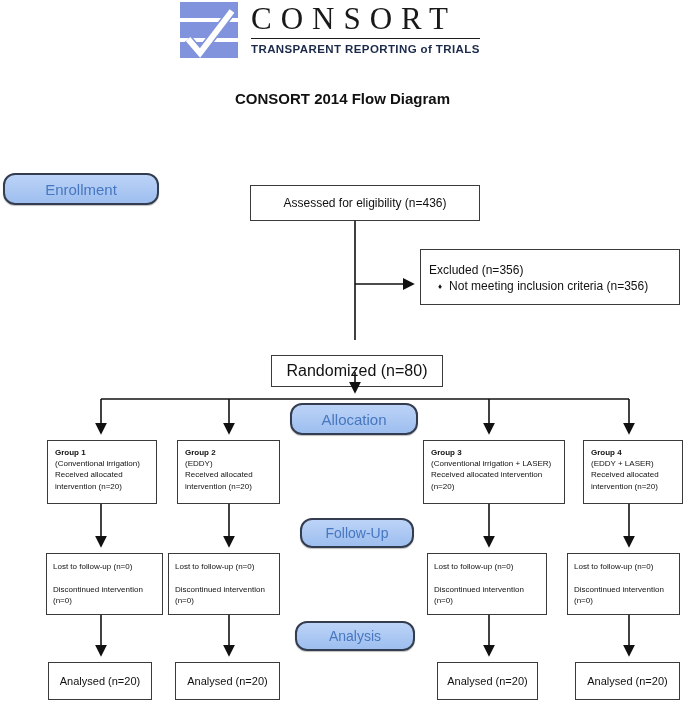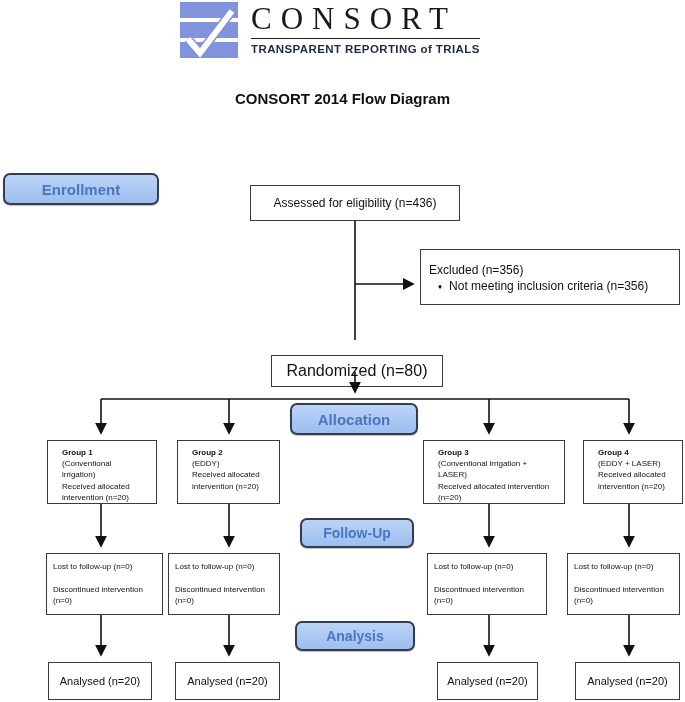--- a/index.html
+++ b/index.html
@@ -35,52 +35,52 @@
   .page-title {
     position: absolute; left: 0; top: 90px; width: 685px;
     text-align: center; font-size: 15px; font-weight: bold; color: #111111;
   }
 
   
   .stage {
     position: absolute;
     background: linear-gradient(to bottom, #bcd3f7, #9dbeef);
     border: 2px solid #333d4f;
-    border-radius: 7px;
+    border-radius: 12px;
     color: #4777c0;
-    font-weight: bold;
+    font-weight: normal;
     display: flex; align-items: center; justify-content: center;
     box-shadow: 0 1px 1px rgba(0,0,0,0.25);
   }
   .stage-enrollment { left: 3px;   top: 173px; width: 156px; height: 32px; font-size: 15px; }
   .stage-allocation { left: 290px; top: 403px; width: 128px; height: 32px; font-size: 15px; }
   .stage-followup   { left: 300px; top: 518px; width: 114px; height: 30px; font-size: 14px; }
   .stage-analysis   { left: 295px; top: 621px; width: 120px; height: 30px; font-size: 14px; }
 
   
   .fbox {
     position: absolute;
     background: #ffffff;
     border: 1.4px solid #3a3a3a;
     color: #111111;
   }
   .fbox.center { display: flex; align-items: center; justify-content: center; text-align: center; }
 
-  .box-assessed   { left: 250px; top: 185px; width: 210px; height: 36px; font-size: 12px; }
+  .box-assessed   { left: 250px; top: 185px; width: 230px; height: 36px; font-size: 12px; }
   .box-excluded   { left: 420px; top: 249px; width: 260px; height: 56px; font-size: 12px; padding: 13px 8px; }
   .box-randomized { left: 271px; top: 355px; width: 172px; height: 32px; font-size: 16px; }
 
   .excl-bullet-row { display: flex; margin-top: 2px; margin-left: 9px; align-items: baseline; }
   .excl-bullet-char { font-size: 8px; margin-right: 7px; position: relative; top: -1px; }
 
   .gbox {
     position: absolute; top: 440px; height: 64px;
     background: #ffffff; border: 1.4px solid #3a3a3a;
     font-size: 8px; line-height: 1.4; color: #111111;
-    padding: 6px 14px;
+    padding: 6px 7px;
   }
   .gbox .gname { font-weight: bold; }
   .gbox-1 { left: 47px;  width: 110px; }
   .gbox-2 { left: 177px; width: 103px; }
   .gbox-3 { left: 423px; width: 142px; }
   .gbox-4 { left: 583px; width: 100px; }
 
   .lbox {
     position: absolute; top: 553px; height: 62px;
     background: #ffffff; border: 1.4px solid #3a3a3a;

